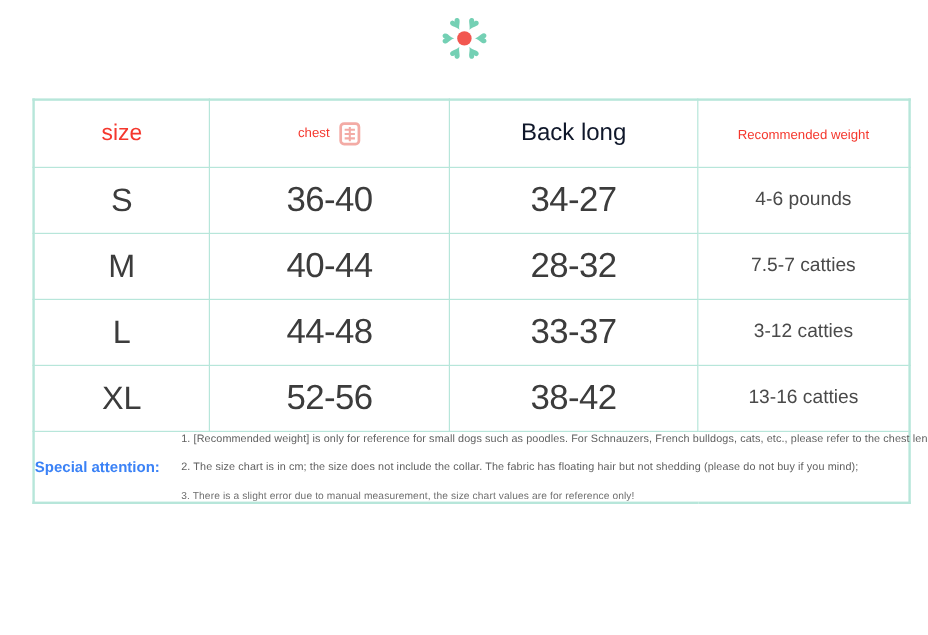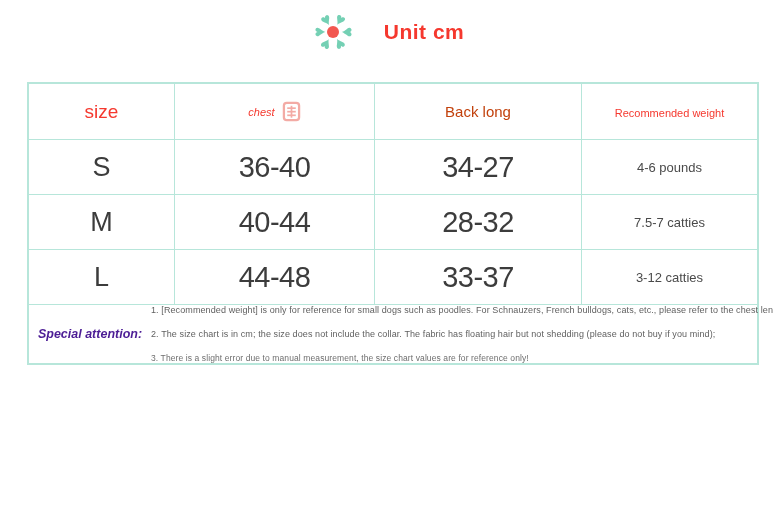--- a/index.html
+++ b/index.html
@@ -33,55 +33,54 @@
   }
   .size-chart th,.size-chart td{
     border:1px solid #b7e6da;text-align:center;vertical-align:middle;padding:0;
   }
   .col-size{width:145px;}
   .col-chest{width:199px;}
   .col-back{width:206px;}
   .col-weight{width:175px;}
   .size-chart thead th{height:55px;font-weight:normal;}
   .hd-size{color:#f5382e;font-size:19px;}
-  .hd-chest{color:#f5382e;font-size:11px;vertical-align:middle;font-style:italic;}
-  .hd-back{color:#c2410c;font-size:15px;}
+  .hd-chest{color:#f5382e;font-size:11px;vertical-align:middle;}
+  .hd-back{color:#0f172a;font-size:20px;}
   .hd-weight{color:#f5382e;font-size:11px;font-weight:normal;}
   .stamp-icon{display:inline-block;vertical-align:middle;margin-left:7px;opacity:.75;}
   .size-chart tbody td{height:54px;}
   .cell-size{color:#3c3c3c;font-size:27px;}
   .cell-num{color:#3c3c3c;font-size:29px;letter-spacing:-.5px;}
-  .cell-weight{color:#4a4a4a;font-size:13px;}
+  .cell-weight{color:#4a4a4a;font-size:16px;}
   tr.row-0 .cell-weight{font-size:11px;}
 
   
   td.notes-cell{height:97px;}
   .notes-wrap{display:flex;align-items:center;width:100%;}
   .notes-label{
-    flex:0 0 122px;text-align:center;color:#4c1d95;
-    font-size:12.5px;font-weight:bold;font-style:italic;
+    flex:0 0 122px;text-align:left;color:#3b82f6;
+    font-size:12.5px;font-weight:bold;
   }
   .notes-list{flex:1;display:flex;flex-direction:column;gap:14px;text-align:left;}
   .note-item{color:#5f5f5f;font-size:9px;white-space:nowrap;letter-spacing:.1px;}
   .note-item:nth-child(3){font-size:8.5px;color:#6e6e6e;}
 </style>
 </head>
 <body>
 
 <div class="hdr">
   <span class="flower">
     <span class="petal" style="--a:30deg">♥</span>
     <span class="petal" style="--a:90deg">♥</span>
     <span class="petal" style="--a:150deg">♥</span>
     <span class="petal" style="--a:210deg">♥</span>
     <span class="petal" style="--a:270deg">♥</span>
     <span class="petal" style="--a:330deg">♥</span>
     <span class="flower-center"></span>
   </span>
-  <span class="unit-label">Unit cm</span>
 </div>
 
 <table class="size-chart">
   <thead>
     <tr>
       <th class="col-size">
         <span class="hd-size">size</span>
       </th>
       <th class="col-chest">
         <span class="hd-chest">chest</span><svg class="stamp-icon" width="19" height="21" viewBox="0 0 20 22">
@@ -112,20 +111,26 @@
       <td><span class="cell-num">40-44</span></td>
       <td><span class="cell-num">28-32</span></td>
       <td><span class="cell-weight">7.5-7 catties</span></td>
     </tr>
     <tr class="row-3">
       <td><span class="cell-size">L</span></td>
       <td><span class="cell-num">44-48</span></td>
       <td><span class="cell-num">33-37</span></td>
       <td><span class="cell-weight">3-12 catties</span></td>
     </tr>
+    <tr class="row-4">
+      <td><span class="cell-size">XL</span></td>
+      <td><span class="cell-num">52-56</span></td>
+      <td><span class="cell-num">38-42</span></td>
+      <td><span class="cell-weight">13-16 catties</span></td>
+    </tr>
     <tr>
       <td class="notes-cell" colspan="4">
         <div class="notes-wrap">
           <div class="notes-label">Special attention:</div>
           <div class="notes-list">
             <div class="note-item">1. [Recommended weight] is only for reference for small dogs such as poodles. For Schnauzers, French bulldogs, cats, etc., please refer to the chest length;</div>
             <div class="note-item">2. The size chart is in cm; the size does not include the collar. The fabric has floating hair but not shedding (please do not buy if you mind);</div>
             <div class="note-item">3. There is a slight error due to manual measurement, the size chart values are for reference only!</div>
           </div>
         </div>

